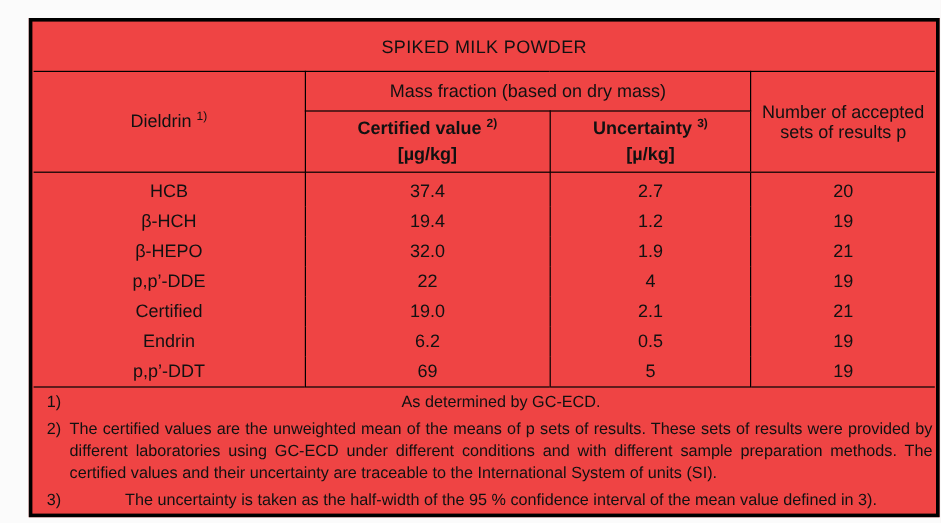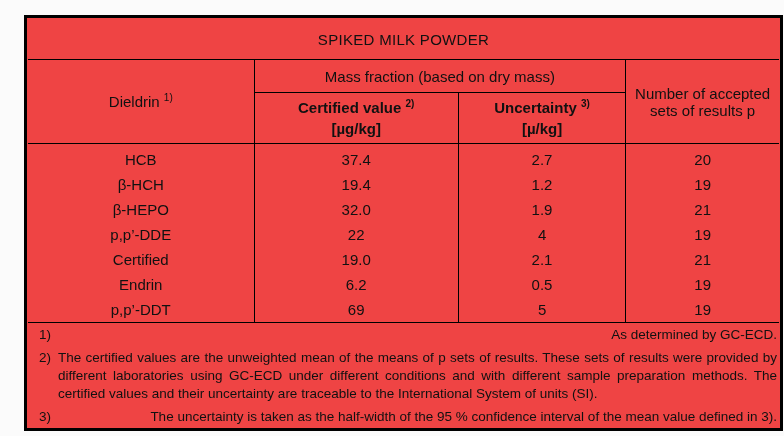--- a/index.html
+++ b/index.html
@@ -82,21 +82,21 @@
     font-size: 13.5px;
     line-height: 18px;
     margin-bottom: 5px;
   }
   .footnote:last-child { margin-bottom: 0; }
   .fn-num {
     flex: 0 0 30px;
     padding-left: 4px;
     box-sizing: border-box;
   }
-  .fn-text { flex: 1 1 auto; padding-right: 2px; text-align: right; }
+  .fn-text { flex: 1 1 auto; padding-right: 2px; }
   .fn-justify { text-align: justify; }
 </style>
 </head>
 <body>
 
 <div class="page">
   <div class="frame">
     <table class="main">
       <colgroup>
         <col class="c-compound">

